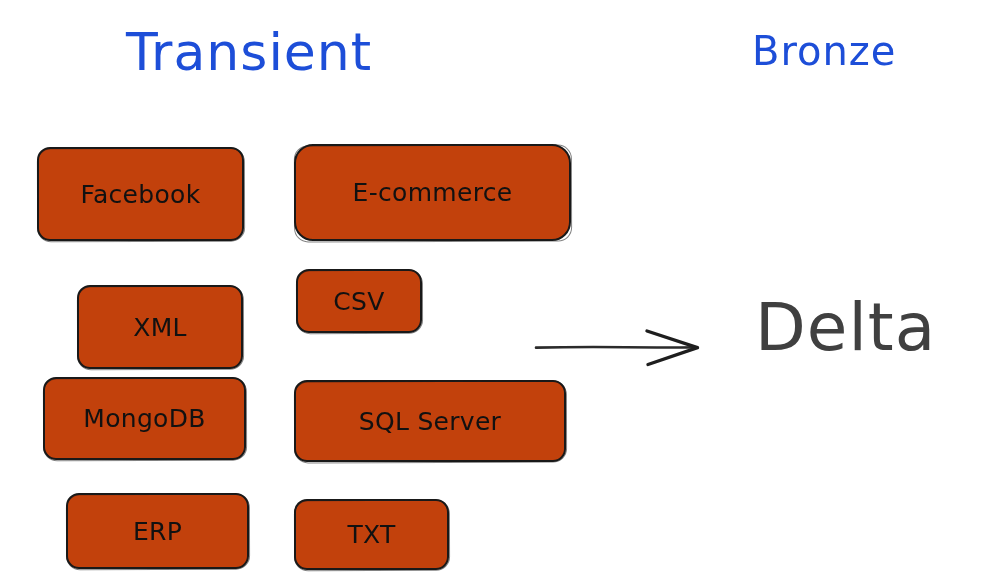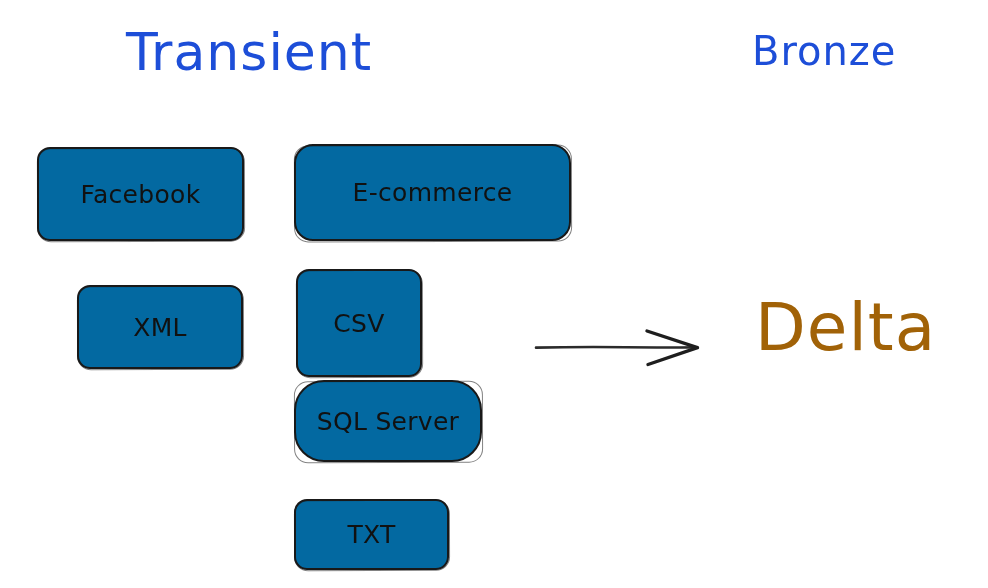--- a/index.html
+++ b/index.html
@@ -40,31 +40,31 @@
     font-size: 40px;
     letter-spacing: 1px;
   }
 
   
   #target-label {
     position: absolute;
     left: 755px;
     top: 295px;
     font-size: 66px;
-    color: #a16207;
+    color: #404040;
     white-space: nowrap;
     line-height: 1;
     letter-spacing: 1px;
   }
 
   
   .source-box {
     position: absolute;
     box-sizing: border-box;
-    background: #0369a1;
+    background: #c2410c;
     border: 2px solid #191919;
     border-radius: 13px;
     display: flex;
     align-items: center;
     justify-content: center;
   }
   
   .source-box::after {
     content: "";
     position: absolute;
@@ -85,23 +85,23 @@
     color: #111111;
     white-space: nowrap;
     line-height: 1;
     letter-spacing: 0.3px;
   }
 
   
   #box-facebook    { left: 37px;  top: 147px; width: 207px; height: 94px; }
   #box-ecommerce   { left: 294px; top: 144px; width: 277px; height: 97px; border-radius: 19px; }
   #box-xml         { left: 77px;  top: 285px; width: 166px; height: 84px; }
-  #box-csv         { left: 296px; top: 269px; width: 126px; height: 108px; }
+  #box-csv         { left: 296px; top: 269px; width: 126px; height: 64px; }
   #box-mongodb     { left: 43px;  top: 377px; width: 203px; height: 83px; }
-  #box-sqlserver   { left: 294px; top: 380px; width: 188px; height: 82px; border-radius: 30px; }
+  #box-sqlserver   { left: 294px; top: 380px; width: 272px; height: 82px; }
   #box-erp         { left: 66px;  top: 493px; width: 183px; height: 76px; }
   #box-txt         { left: 294px; top: 491px; width: 155px; height: 71px; margin-top: 8px; }
 
   
   #flow-arrow {
     position: absolute;
     left: 530px;
     top: 322px;
     width: 180px;
     height: 52px;
@@ -118,21 +118,27 @@
   <div class="stage-heading" id="heading-bronze">Bronze</div>
 
   <div class="source-box" id="box-facebook">
     <span class="box-label">Facebook</span>
   </div>
 
   <div class="source-box" id="box-xml">
     <span class="box-label">XML</span>
   </div>
 
+  <div class="source-box" id="box-mongodb">
+    <span class="box-label">MongoDB</span>
+  </div>
 
+  <div class="source-box" id="box-erp">
+    <span class="box-label">ERP</span>
+  </div>
 
   <div class="source-box" id="box-ecommerce">
     <span class="box-label">E-commerce</span>
   </div>
 
   <div class="source-box" id="box-csv">
     <span class="box-label">CSV</span>
   </div>
 
   <div class="source-box" id="box-sqlserver">

